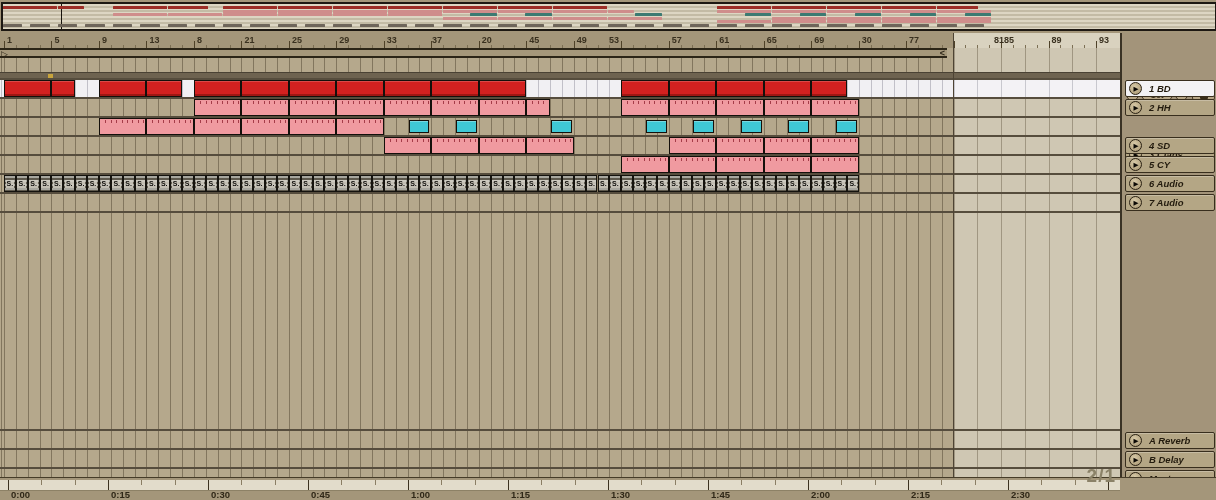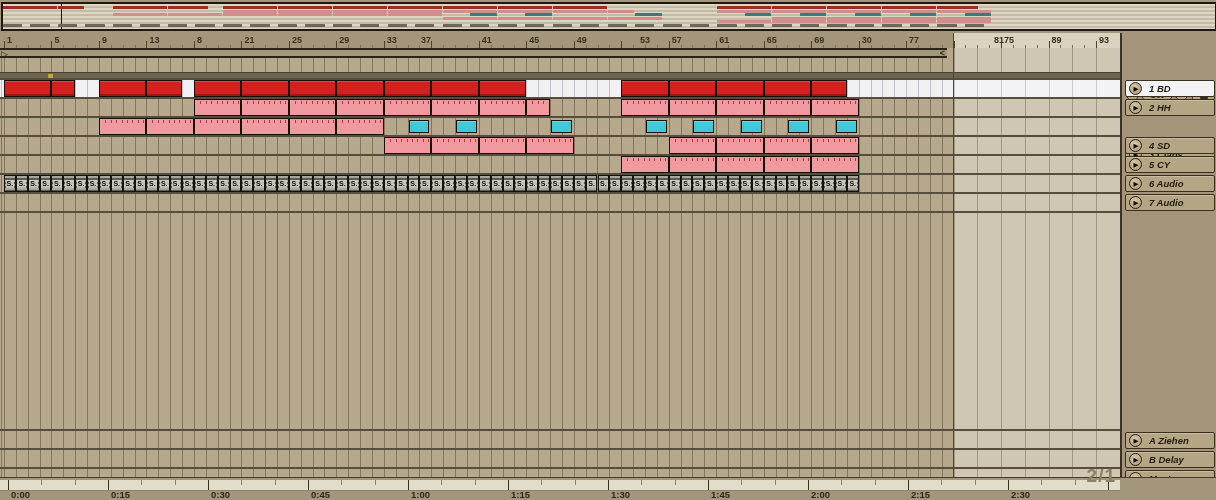--- a/index.html
+++ b/index.html
@@ -289,33 +289,33 @@
       <div class="bar-tick" style="left: 1096.04px;"></div>
       <div class="bar-num" style="left: 7px;">1</div>
       <div class="bar-num" style="left: 54.48px;">5</div>
       <div class="bar-num" style="left: 101.96px;">9</div>
       <div class="bar-num" style="left: 149.44px;">13</div>
       <div class="bar-num" style="left: 196.92px;">8</div>
       <div class="bar-num" style="left: 244.4px;">21</div>
       <div class="bar-num" style="left: 291.88px;">25</div>
       <div class="bar-num" style="left: 339.36px;">29</div>
       <div class="bar-num" style="left: 386.84px;">33</div>
-      <div class="bar-num" style="left: 421px;">37</div>
-      <div class="bar-num" style="left: 481.8px;">41</div>
+      <div class="bar-num" style="left: 432px;">37</div>
+      <div class="bar-num" style="left: 481.8px;">20</div>
       <div class="bar-num" style="left: 529.28px;">45</div>
       <div class="bar-num" style="left: 576.76px;">49</div>
-      <div class="bar-num" style="left: 640px;">53</div>
+      <div class="bar-num" style="left: 609px;">53</div>
       <div class="bar-num" style="left: 671.72px;">57</div>
       <div class="bar-num" style="left: 719.2px;">61</div>
       <div class="bar-num" style="left: 766.68px;">65</div>
       <div class="bar-num" style="left: 814.16px;">69</div>
       <div class="bar-num" style="left: 861.64px;">30</div>
       <div class="bar-num" style="left: 909.12px;">77</div>
       <div class="bar-num" style="left: 994px;">81</div>
-      <div class="bar-num" style="left: 1004.08px;">75</div>
+      <div class="bar-num" style="left: 1004.08px;">85</div>
       <div class="bar-num" style="left: 1051.56px;">89</div>
       <div class="bar-num" style="left: 1099.04px;">93</div>
     </div>
 
   <div id="arr" class="abs">
     <div class="lane" id="scrub-lane" style="top:0;height:10px;">
       <div class="left"></div>
       <div id="scrub-band">
         <span id="start-marker">▷</span>
         <span id="loop-end">&lt;</span>
@@ -697,21 +697,21 @@
             <i>▶</i>
           </div>
           <b>7 Audio</b>
         </div>
       </div>
     <div id="return-headers">
         <div class="hdr" style="top: 399px;">
           <div class="play">
             <i>▶</i>
           </div>
-          <b>A Ziehen</b>
+          <b>A Reverb</b>
         </div>
         <div class="hdr" style="top: 418px;">
           <div class="play">
             <i>▶</i>
           </div>
           <b>B Delay</b>
         </div>
         <div class="hdr" style="top: 437px;">
           <div class="play">
             <i>▶</i>

